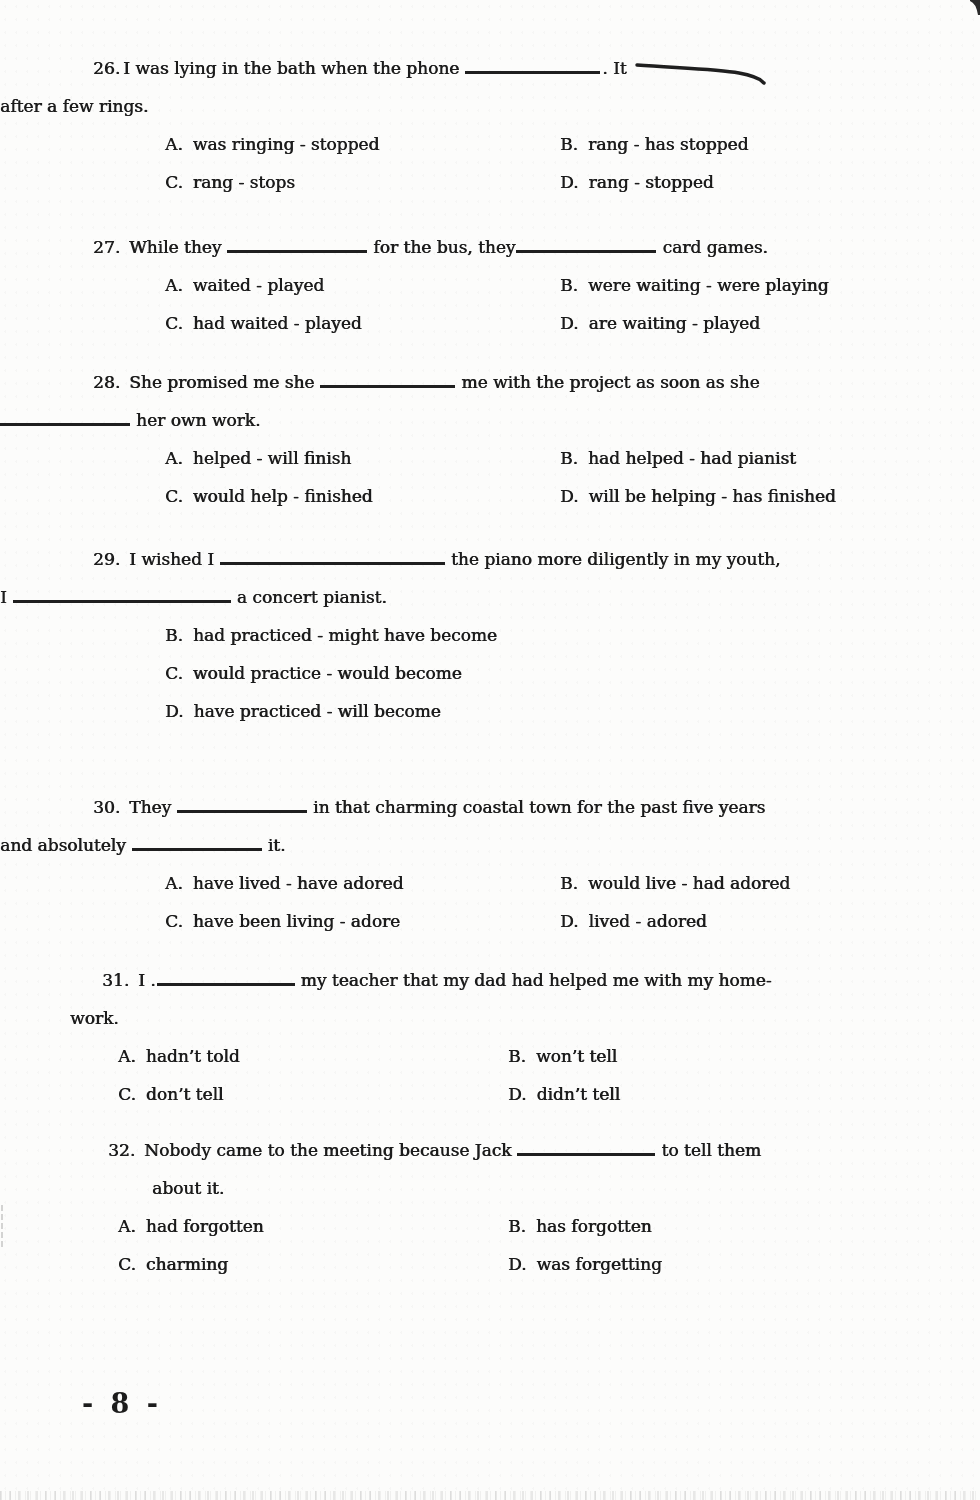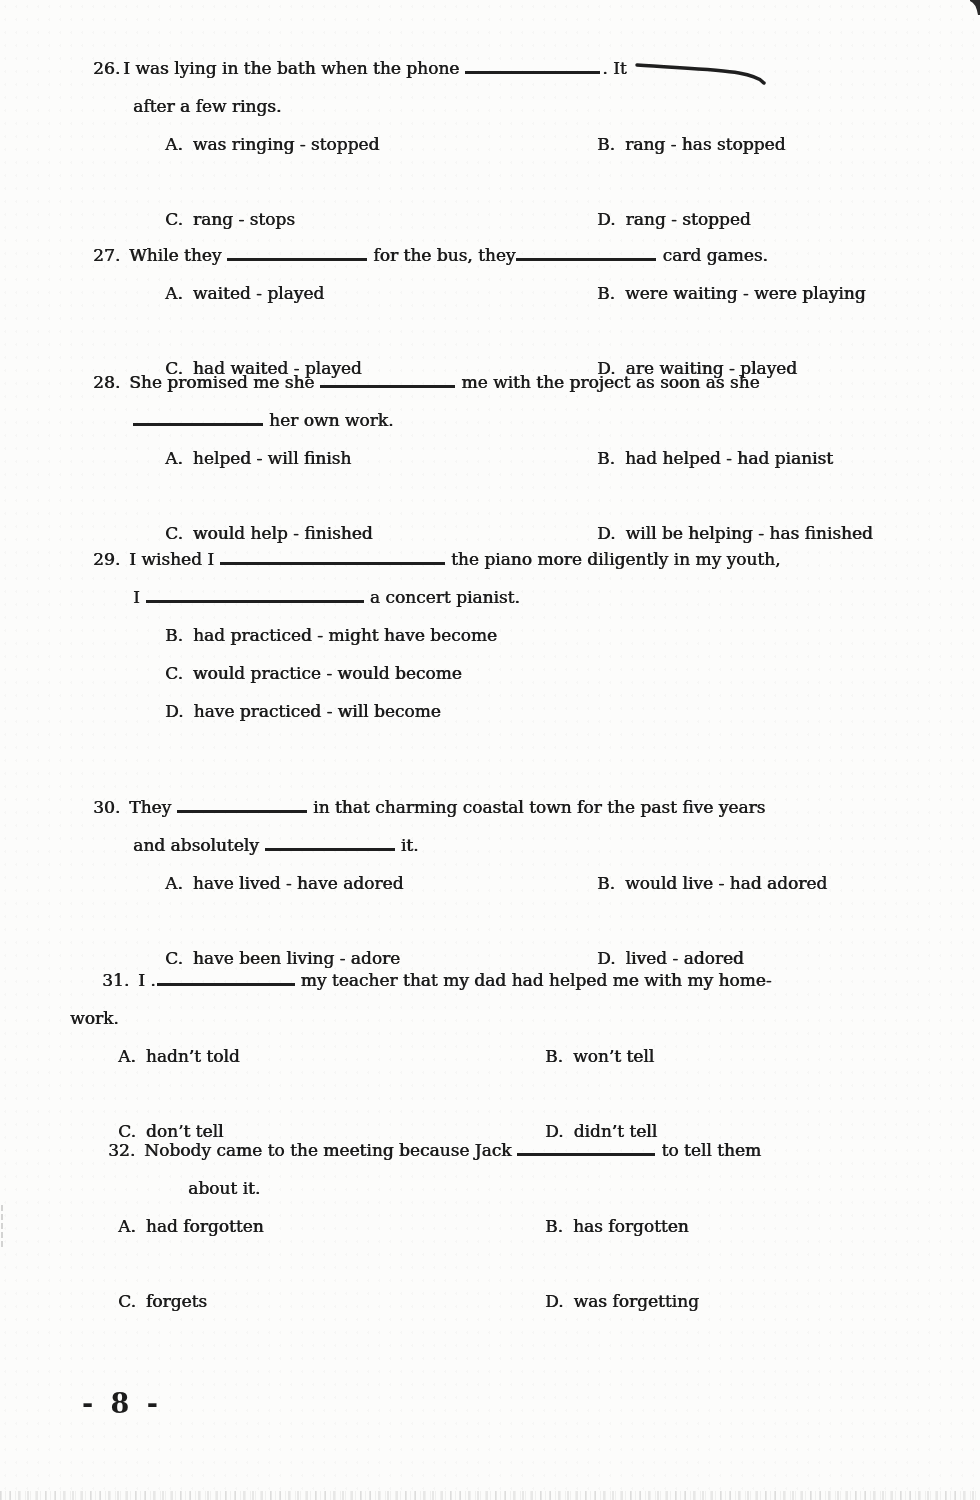--- a/index.html
+++ b/index.html
@@ -16,39 +16,38 @@
   }
   .q {
     position: absolute;
     left: 0;
     width: 980px;
     font-size: 17px;
     text-shadow: 0.6px 0 0 currentColor;
   }
   .line { line-height: 38px; white-space: nowrap; }
   .l1 { padding-left: 93px; }
-  .l2 { padding-left: 133px; }
+  .l2 { }
   .q31 .l1 { padding-left: 102px; }
   .q31 .l2 { padding-left: 70px; }
   .q32 .l1 { padding-left: 108px; }
-  .q32 .l2 { padding-left: 152px; margin-left: 36px; }
+  .q32 .l2 { padding-left: 152px; }
   .qnum { margin-right: 9px; }
   .num-tight { margin-right: 3px; }
   .blank {
     display: inline-block;
     border-bottom: 3px solid #1f1f1f;
     margin: 0 6px;
   }
   .blank.tight-left  { margin-left: 1px; }
   .blank.tight-right { margin-right: 2px; }
   .opts2 {
     display: grid;
     grid-template-columns: 395px auto;
     padding-left: 165px;
-    gap: 37px;
   }
   .q31 .opts2, .q32 .opts2 { padding-left: 118px; grid-template-columns: 390px auto; }
   .opts1 { padding-left: 165px; }
   .opt { line-height: 38px; white-space: nowrap; }
   .olabel { margin-right: 10px; }
   .curve-blank { vertical-align: -12px; margin-left: 8px; }
   .page-number {
     position: absolute;
     left: 82px;
     top: 1388px;
@@ -88,21 +87,21 @@
     </div>
     <div class="line l2">after a few rings.</div>
     <div class="opts2">
       <div class="opt"><span class="olabel">A.</span><span>was ringing - stopped</span></div>
       <div class="opt"><span class="olabel">B.</span><span>rang - has stopped</span></div>
       <div class="opt"><span class="olabel">C.</span><span>rang - stops</span></div>
       <div class="opt"><span class="olabel">D.</span><span>rang - stopped</span></div>
     </div>
   </div>
 
-  <div class="q" style="top:236px;">
+  <div class="q" style="top:228px;">
     <div class="line l1">
       <span class="qnum">27.</span><span>While they</span><span class="blank" style="width:140px;"></span><span>for the bus, they</span><span class="blank tight-left" style="width:140px;"></span><span>card games.</span>
     </div>
     <div class="opts2">
       <div class="opt"><span class="olabel">A.</span><span>waited - played</span></div>
       <div class="opt"><span class="olabel">B.</span><span>were waiting - were playing</span></div>
       <div class="opt"><span class="olabel">C.</span><span>had waited - played</span></div>
       <div class="opt"><span class="olabel">D.</span><span>are waiting - played</span></div>
     </div>
   </div>
@@ -165,21 +164,21 @@
   </div>
 
   <div class="q q32" style="top:1131px;">
     <div class="line l1">
       <span class="qnum">32.</span><span>Nobody came to the meeting because Jack</span><span class="blank" style="width:138px;"></span><span>to tell them</span>
     </div>
     <div class="line l2">about it.</div>
     <div class="opts2">
       <div class="opt"><span class="olabel">A.</span><span>had forgotten</span></div>
       <div class="opt"><span class="olabel">B.</span><span>has forgotten</span></div>
-      <div class="opt"><span class="olabel">C.</span><span>forgets</span></div>
+      <div class="opt"><span class="olabel">C.</span><span>charming</span></div>
       <div class="opt"><span class="olabel">D.</span><span>was forgetting</span></div>
     </div>
   </div>
 
   <div class="page-number">- 8 -</div>
 
   <svg class="corner-mark" width="22" height="22" viewBox="0 0 22 22">
     <path d="M12 1 Q18 3 20 15 L22 15 L22 0 L12 0 Z" fill="#2a2a2a"></path>
   </svg>
   <div class="edge-dashes"></div>

